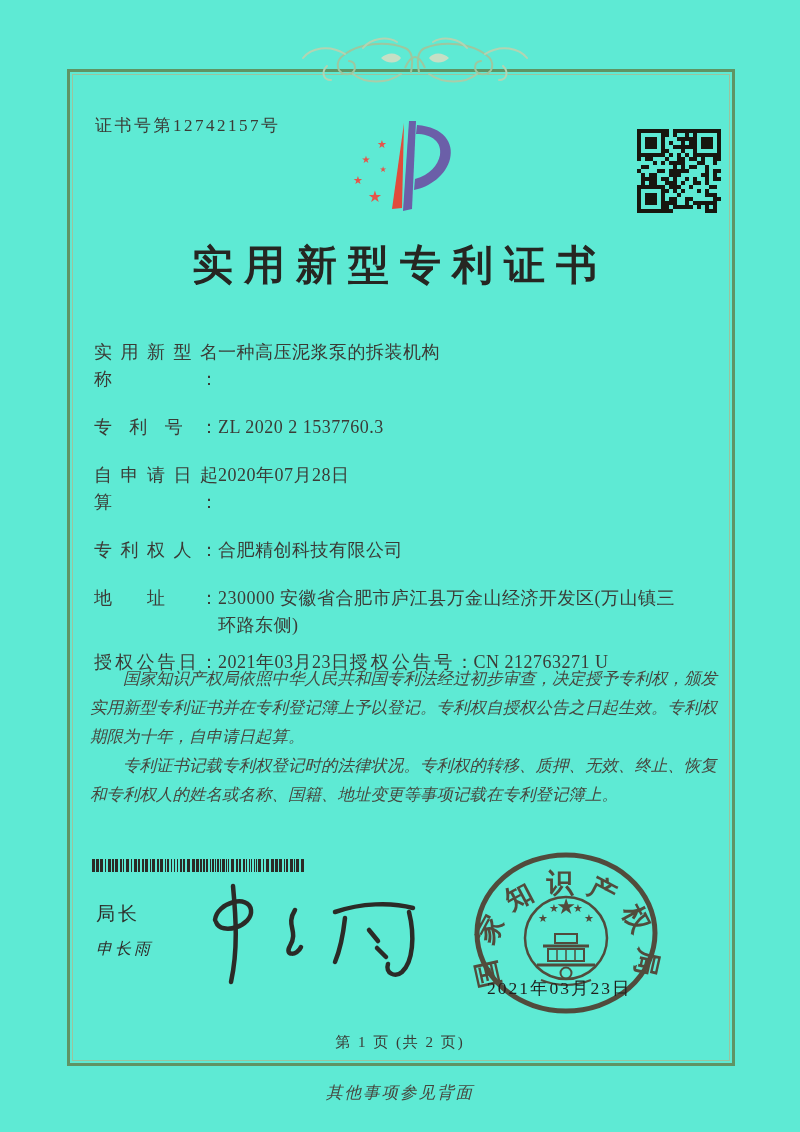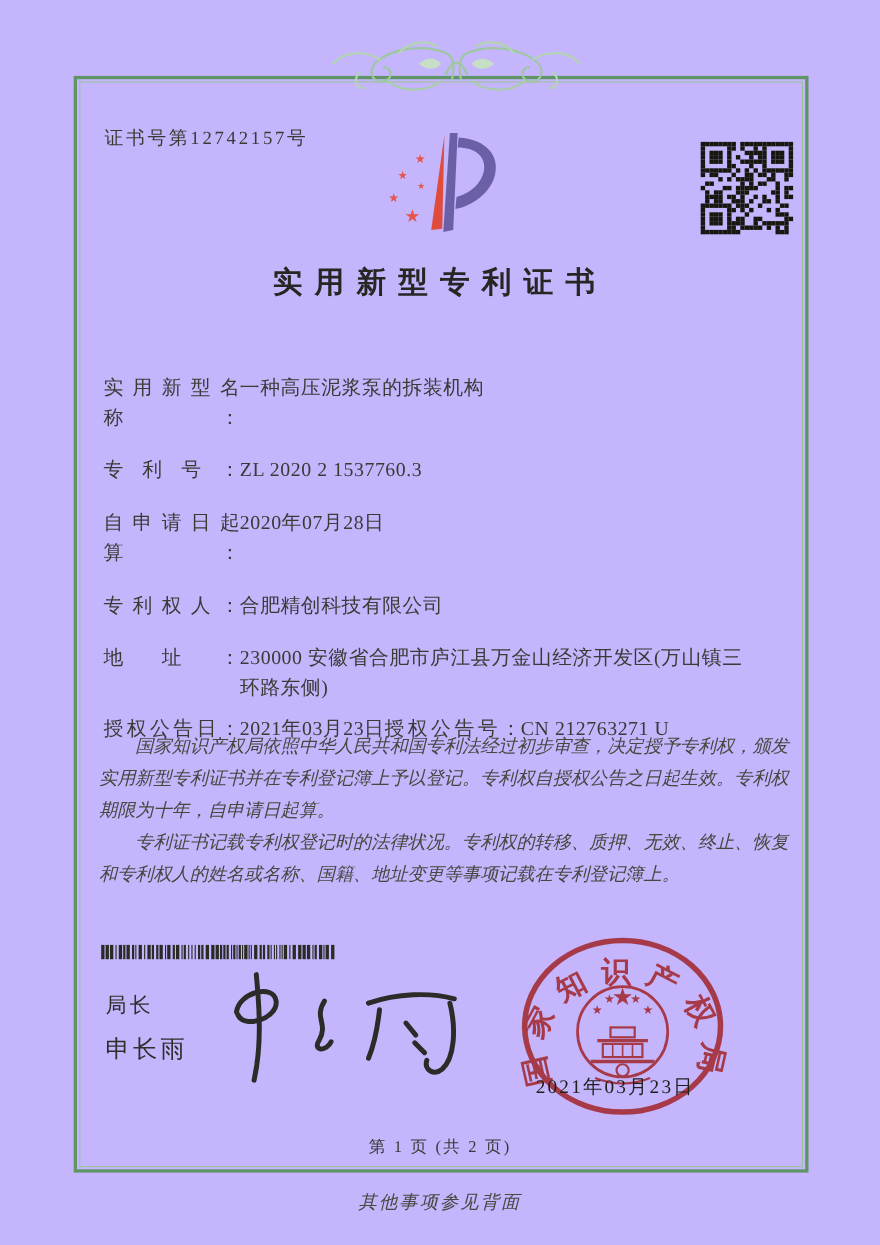--- a/index.html
+++ b/index.html
@@ -1,53 +1,53 @@
 <!DOCTYPE html>
 <html><head>
 <meta charset="utf-8">
 <style>
   html,body{margin:0;padding:0;background:#fbfaf6;}
-  .sheet{position:relative;width:800px;height:1132px;background:#c4b5fd;overflow:hidden;
+  .sheet{position:relative;width:800px;height:1132px;background:#5eead4;overflow:hidden;
          font-family:"Liberation Serif","DejaVu Serif",serif;color:#33332f;}
   
   .border-outer{position:absolute;left:67px;top:69px;width:662px;height:991px;
                 border:3px solid #5f9464;}
   .border-inner{position:absolute;inset:2px;border:1px solid #9cc39d;}
   
   .ornament{position:absolute;left:293px;top:28px;width:244px;height:64px;}
   
   .cert-no{position:absolute;left:95px;top:114px;font-size:17px;letter-spacing:2.5px;color:#3a3a35;}
   
   .logo{position:absolute;left:346px;top:114px;width:122px;height:104px;}
   
   .qr{position:absolute;left:637px;top:129px;display:grid;grid-template-columns:repeat(21,4px);grid-auto-rows:4px;}
   .qr i{display:block;}
   .qr i.d{background:#17170f;}
   
   .title{position:absolute;left:0;top:238px;width:100%;text-align:center;
-         font-size:27px;font-weight:bold;letter-spacing:11px;color:#262622;}
+         font-size:41px;font-weight:bold;letter-spacing:11px;color:#262622;}
   
   .fields{position:absolute;left:94px;top:339px;width:645px;font-size:18px;line-height:27px;color:#3b3b36;}
   .frow{margin-bottom:21px;}
   .frow.address{margin-bottom:10px;}
   .flabel{display:inline-block;width:124px;text-align:justify;text-align-last:justify;vertical-align:top;color:#3b3b36;}
   .fvalue{display:inline-block;max-width:472px;vertical-align:top;letter-spacing:0.5px;}
   .glabel2{display:inline-block;width:124px;text-align:justify;text-align-last:justify;vertical-align:top;}
   
   .legal{position:absolute;left:90px;top:664px;width:634px;font-size:16.5px;line-height:29px;
          font-style:italic;color:#47473f;}
   .legal p{margin:0;text-indent:2em;}
   
   .barcode{position:absolute;left:92px;top:859px;width:222px;height:13px;display:flex;align-items:stretch;}
   .barcode i{background:#2b2b26;height:100%;display:block;}
   
   .gov-title{position:absolute;left:96px;top:901px;font-size:19px;letter-spacing:3px;
              font-family:"Liberation Sans","DejaVu Sans",sans-serif;color:#2e2e2a;}
-  .gov-name{position:absolute;left:96px;top:939px;font-size:22px;letter-spacing:3px;
-            font-family:"Liberation Sans","DejaVu Sans",sans-serif;color:#2e2e2a;}
+  .gov-name{position:absolute;left:96px;top:939px;font-size:16px;letter-spacing:3px;
+            font-family:"Liberation Sans","DejaVu Sans",sans-serif;color:#2e2e2a;font-style:italic;}
   .signature{position:absolute;left:185px;top:876px;width:248px;height:118px;}
   
   .seal{position:absolute;left:471px;top:848px;width:190px;height:170px;mix-blend-mode:multiply;opacity:.93;}
   .seal-date{position:absolute;left:487px;top:976px;font-size:17.5px;letter-spacing:2px;color:#1f1f1c;z-index:3;}
   
   .page-no{position:absolute;left:0;top:1033px;width:100%;text-align:center;font-size:15px;
            letter-spacing:2px;color:#3a3a35;}
   .back-note{position:absolute;left:0;top:1082px;width:100%;text-align:center;font-size:16.5px;
              font-style:italic;letter-spacing:2px;color:#47473f;}
 </style>

